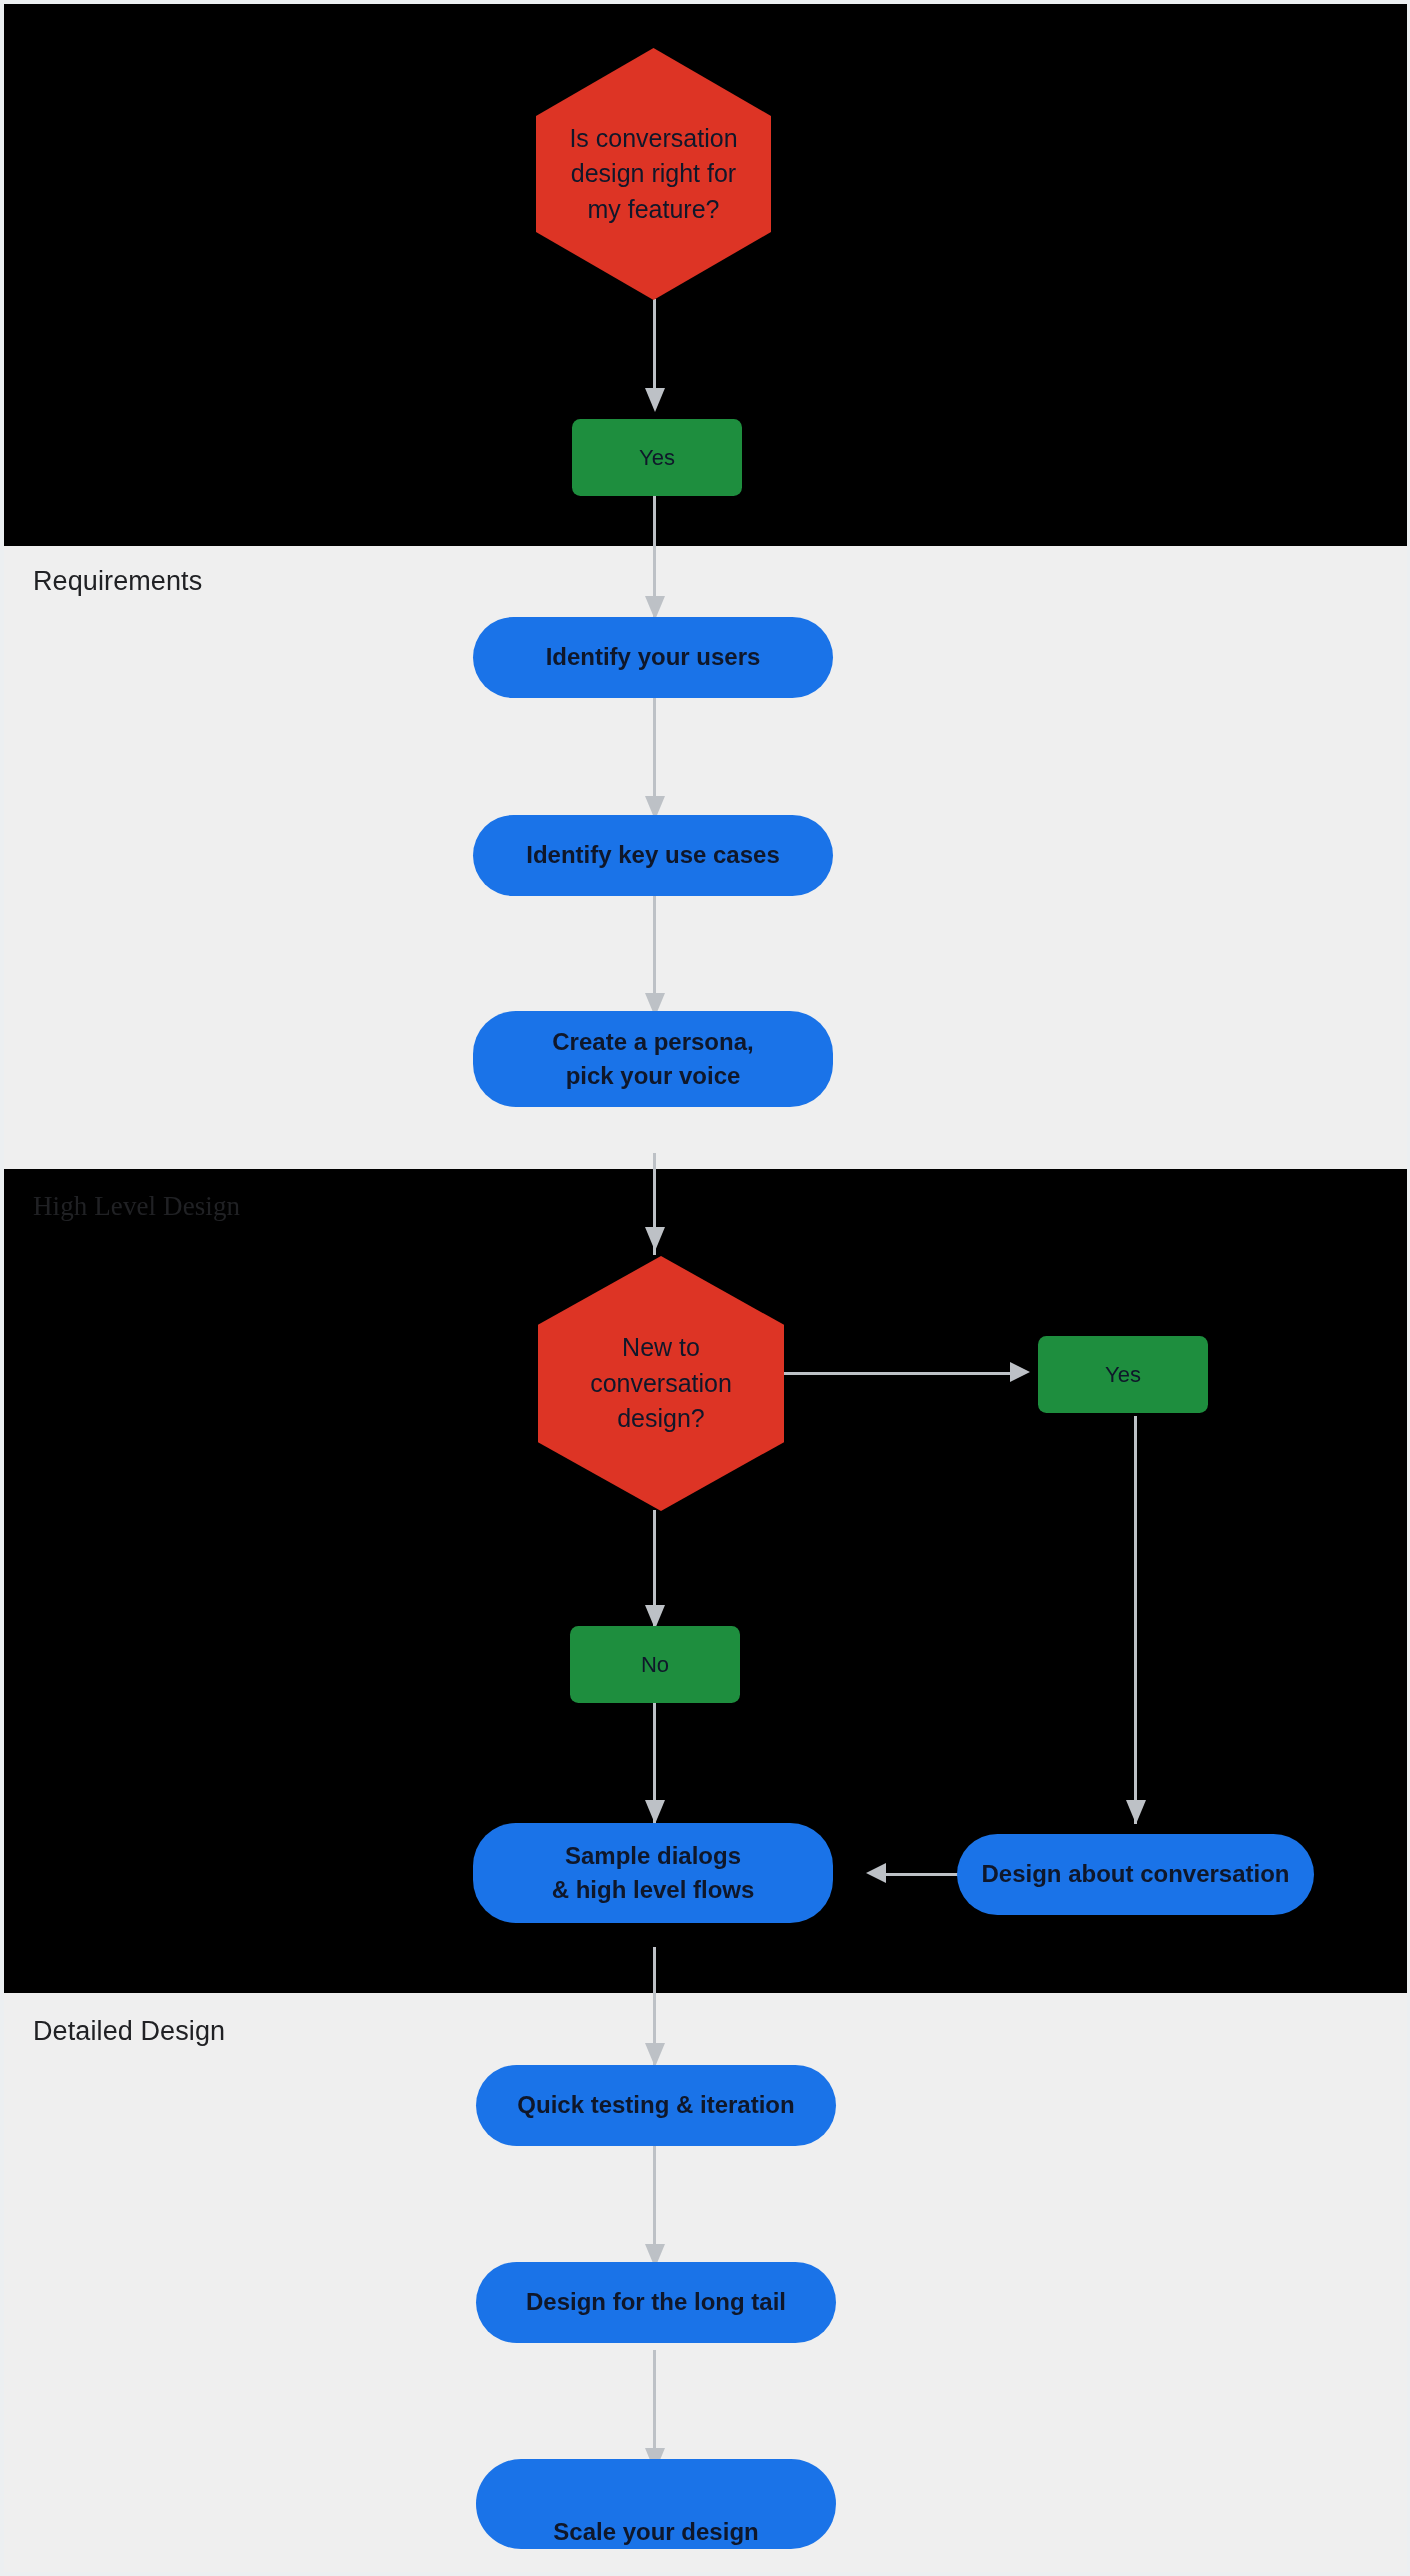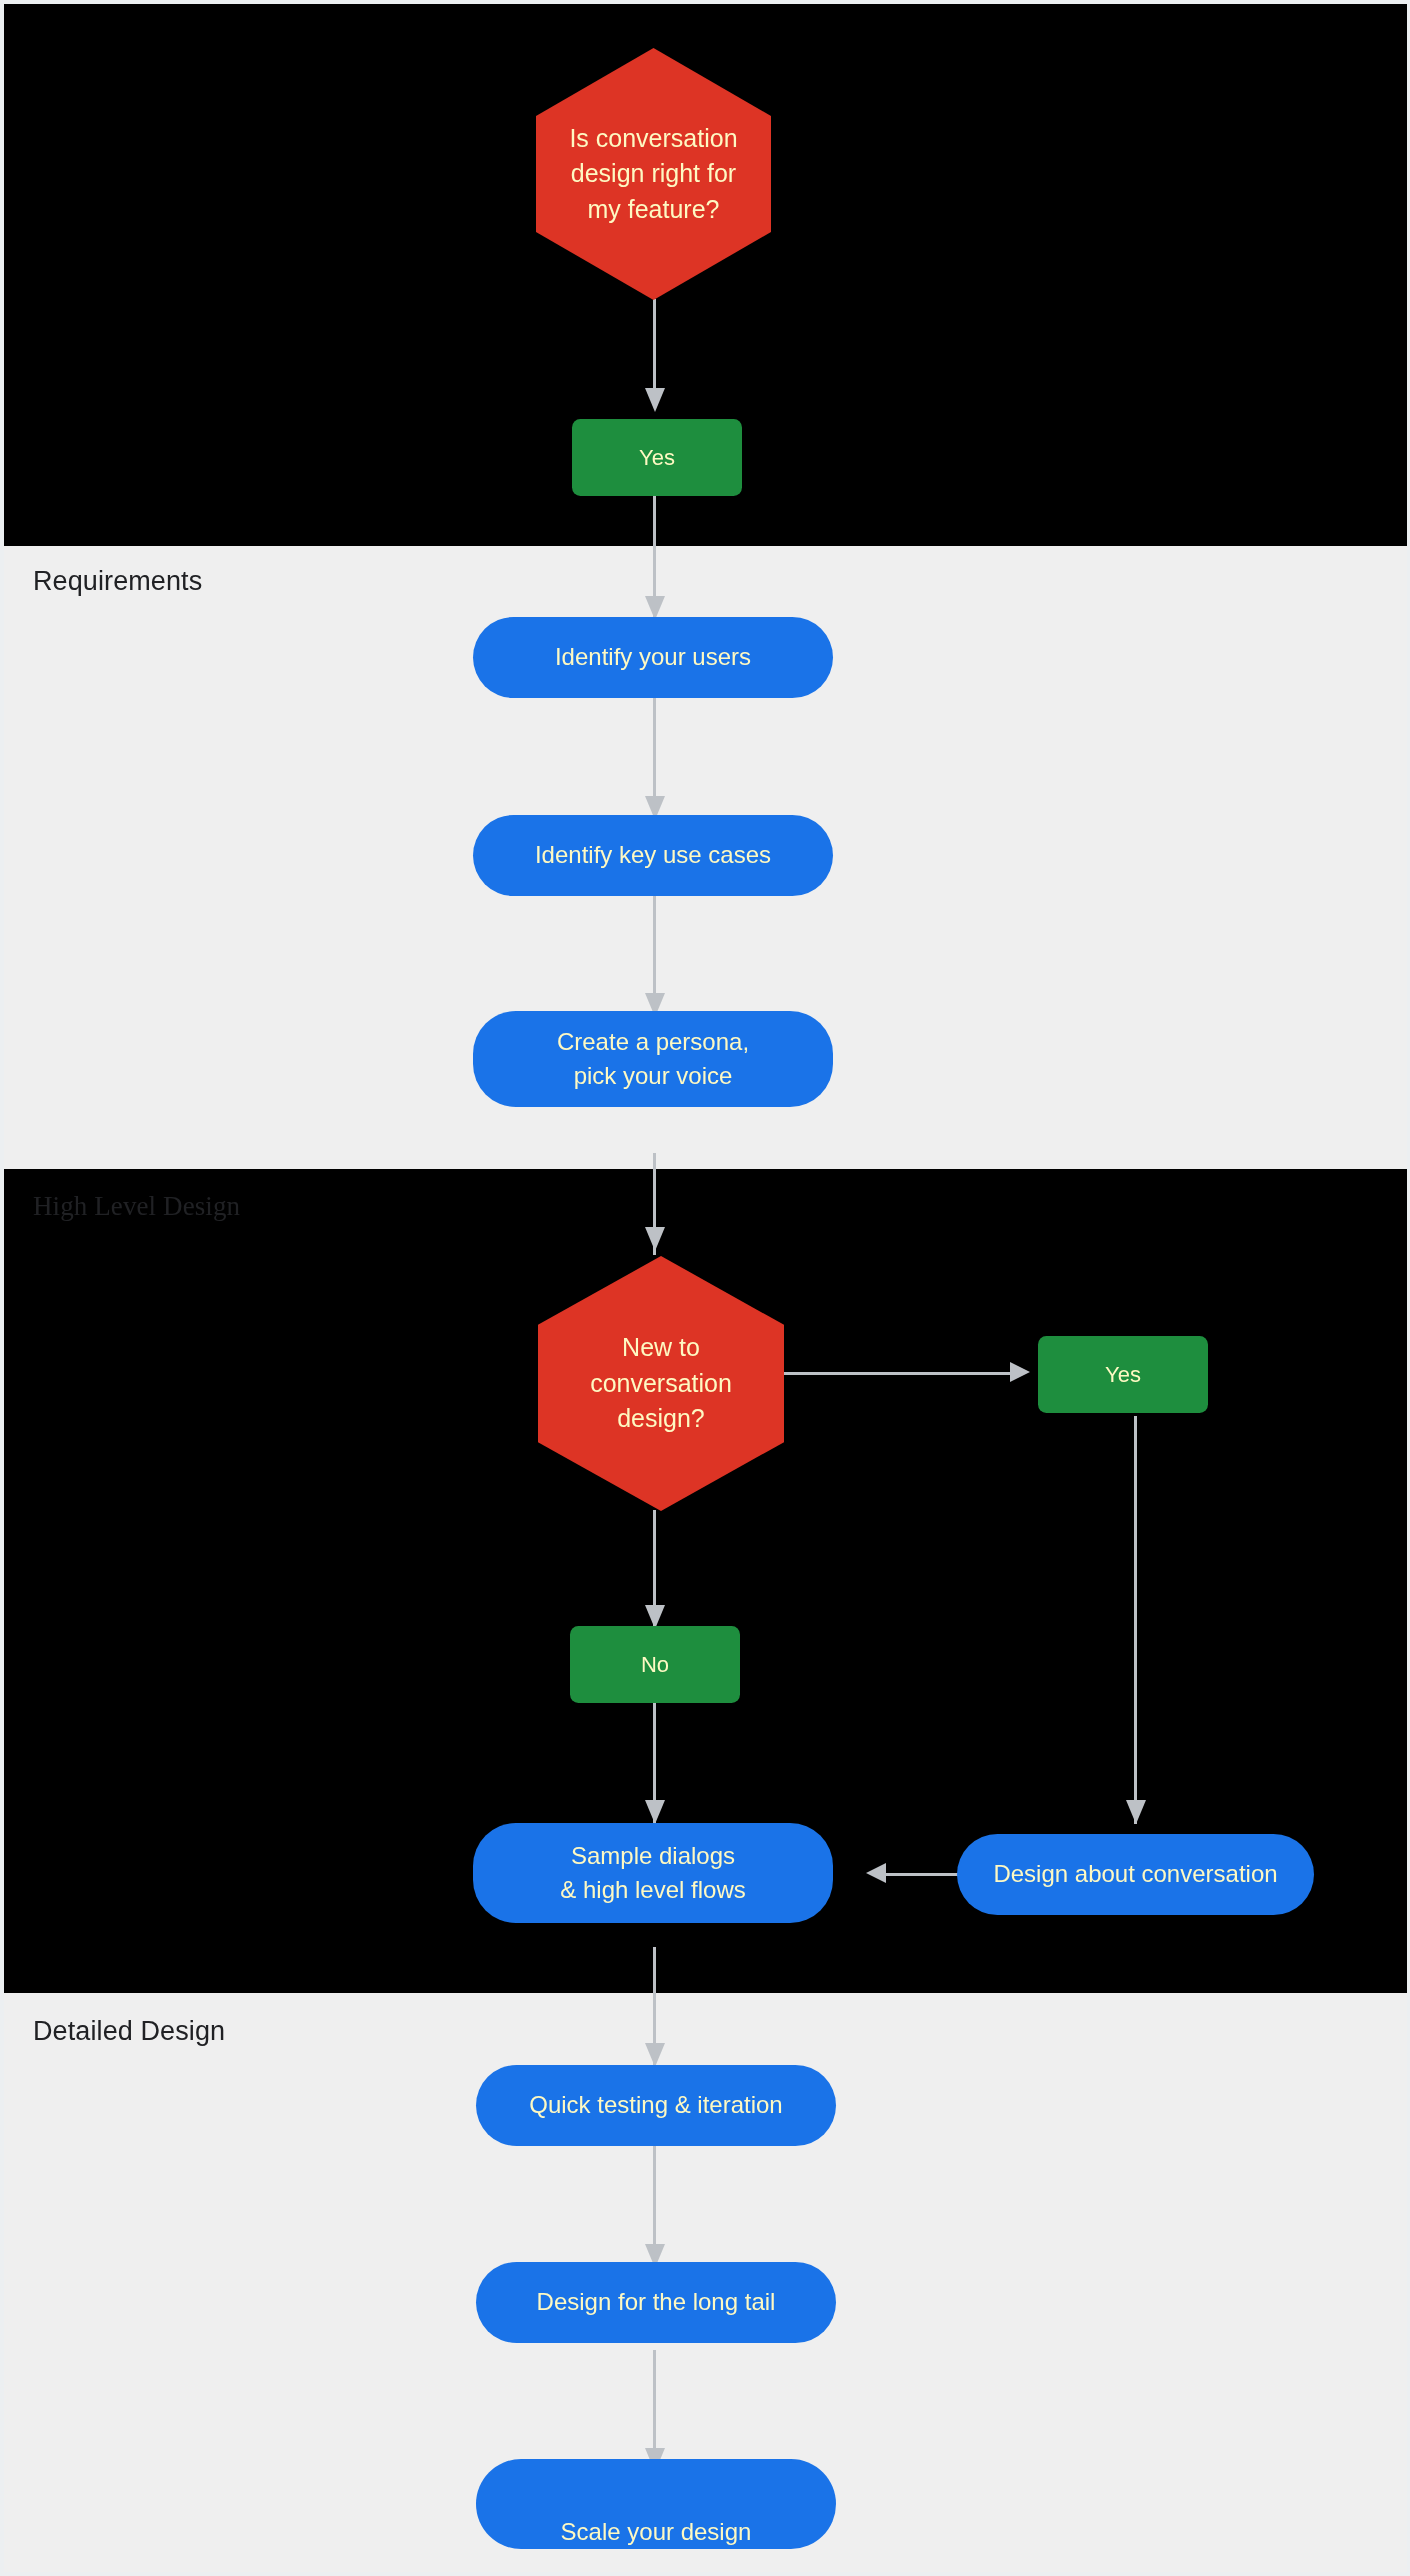--- a/index.html
+++ b/index.html
@@ -39,21 +39,21 @@
     white-space: nowrap;
   }
 
   
   .node {
     position: absolute;
     display: flex;
     align-items: center;
     justify-content: center;
     text-align: center;
-    color: #fef9c3;
+    color: #0f172a;
     z-index: 6;
   }
 
   .node .node-label {
     display: block;
     width: 100%;
     white-space: pre-line;
   }
 
   
@@ -71,21 +71,21 @@
     border-radius: 8.4px;
     font-size: 22px;
     font-weight: 400;
   }
 
   
   .blue-pill {
     background: #1a73e8;
     border-radius: 927px;
     font-size: 24px;
-    font-weight: 400;
+    font-weight: 700;
     line-height: 1.42;
     padding: 0 20.4px;
   }
   .blue-pill.two-line { border-radius: 43px; }
 
   
   .conn {
     position: absolute;
     background: #bdc1c6;
     z-index: 3;

